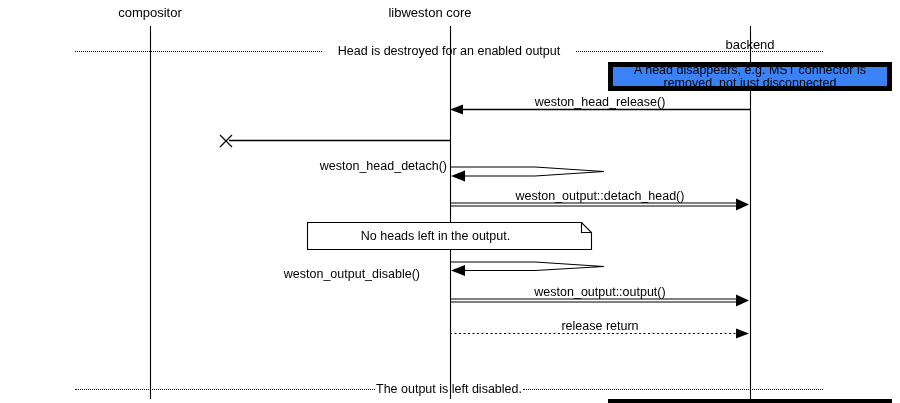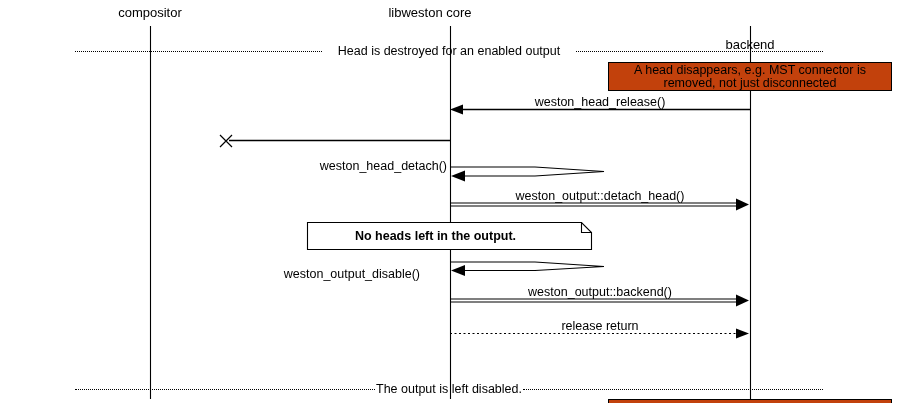--- a/index.html
+++ b/index.html
@@ -8,21 +8,21 @@
     font-family:"Liberation Sans","DejaVu Sans",sans-serif;color:#000;
     overflow:hidden;
   }
   .canvas svg{position:absolute;left:0;top:0;}
   .lbl{position:absolute;font-size:12.5px;line-height:14px;white-space:nowrap;}
   .plabel{font-size:13px;}
   .center{transform:translateX(-50%);}
   .divider{position:absolute;left:75px;width:748px;height:12px;display:flex;align-items:center;}
   .dline{flex:1;height:0;border-top:1px dotted #000;}
   .dtext{padding:0 1px;font-size:12.5px;line-height:14px;white-space:nowrap;}
-  .box{position:absolute;box-sizing:border-box;border:1px solid #000000;background:#c2410c;
+  .box{position:absolute;box-sizing:border-box;border:5px solid #000000;background:#3b82f6;
        display:flex;flex-direction:column;align-items:center;justify-content:center;
        font-size:12.5px;line-height:13px;text-align:center;}
   .notetext{position:absolute;box-sizing:border-box;display:flex;align-items:center;justify-content:center;
        font-size:12.5px;line-height:13px;text-align:center;background:transparent;}
 </style>
 </head>
 <body>
 
 <div class="canvas">
 
@@ -71,24 +71,24 @@
 
   <div class="box" style="left:608px;top:62px;width:284px;height:29px;">
     <span>A head disappears, e.g. MST connector is</span>
     <span>removed, not just disconnected</span>
   </div>
 
   <div class="lbl center" style="left:600px;top:95px;">weston_head_release()</div>
   <div class="lbl" style="right:453px;top:159px;margin-left:20px;">weston_head_detach()</div>
   <div class="lbl center" style="left:600px;top:189px;">weston_output::detach_head()</div>
 
-  <div class="notetext" style="left:307px;top:222px;width:257px;height:28px;font-weight:bold;">No heads left in the output.</div>
+  <div class="notetext" style="left:307px;top:222px;width:257px;height:28px;">No heads left in the output.</div>
 
   <div class="lbl" style="right:480px;top:255px;margin-top:12px;">weston_output_disable()</div>
-  <div class="lbl center" style="left:600px;top:285px;">weston_output::backend()</div>
+  <div class="lbl center" style="left:600px;top:285px;">weston_output::output()</div>
   <div class="lbl center" style="left:600px;top:319px;">release return</div>
 
   <div class="box" style="left:608px;top:352px;width:284px;height:25px;margin-top:47px;">
     <span>free(head)</span>
   </div>
 
   <div class="divider" style="top:383px;">
     <span class="dline"></span>
     <span class="dtext">The output is left disabled.</span>
     <span class="dline"></span>

